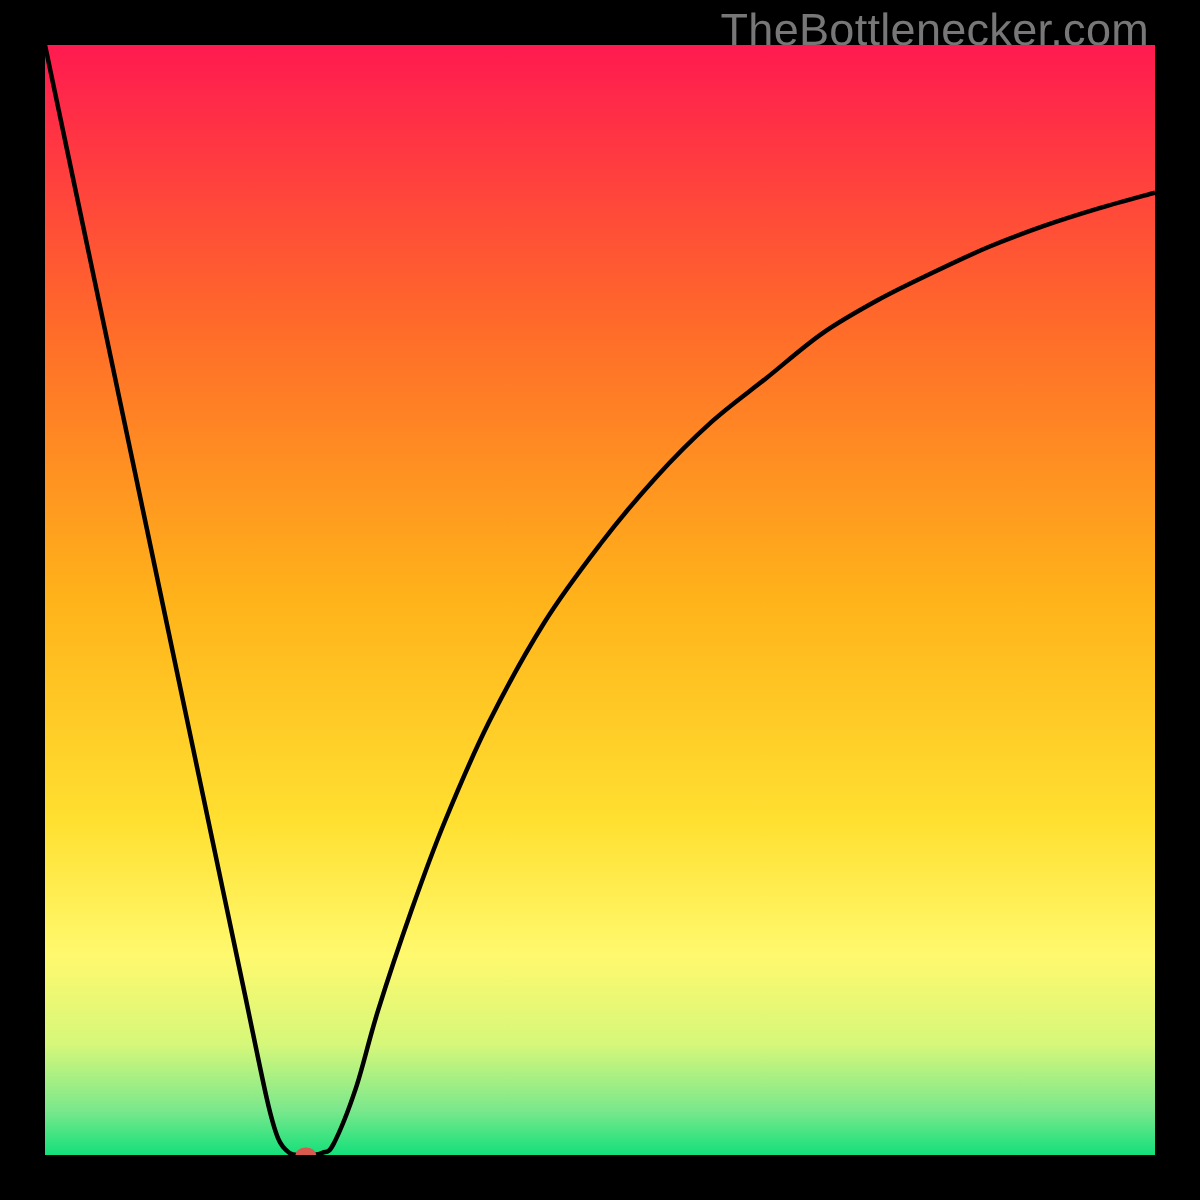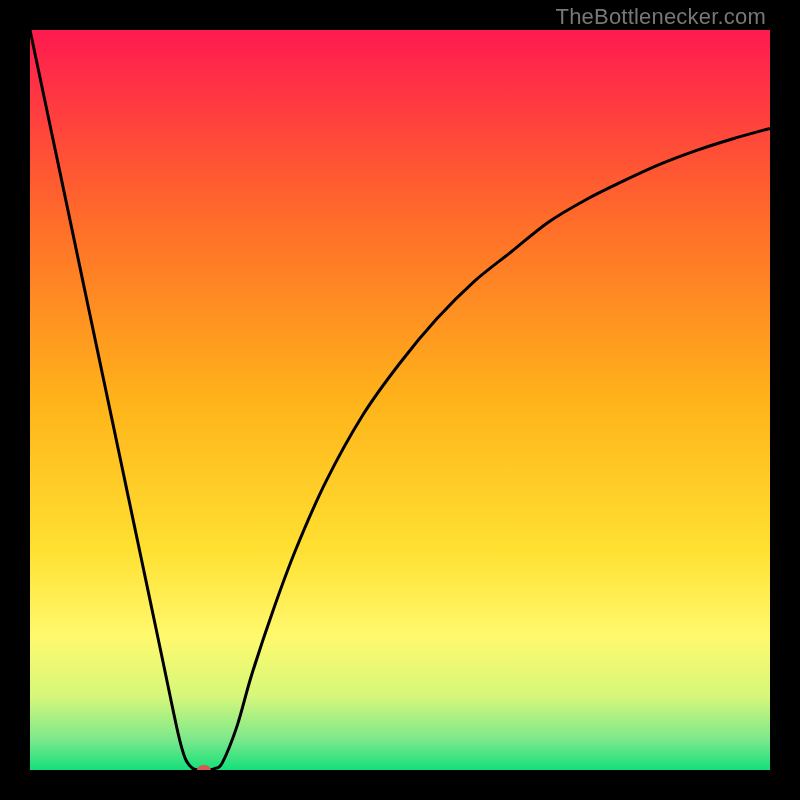--- a/index.html
+++ b/index.html
@@ -24,21 +24,21 @@
     left: 0;
     top: 0;
     width: 740px;
     height: 740px;
   }
   .watermark {
     position: absolute;
     top: 4px;
     right: 34px;
     color: #777;
-    font-size: 22px;
+    font-size: 30px;
     font-weight: 400;
     letter-spacing: 0.2px;
   }
   svg {
     display: block;
   }
 </style>
 </head>
 <body>
 

